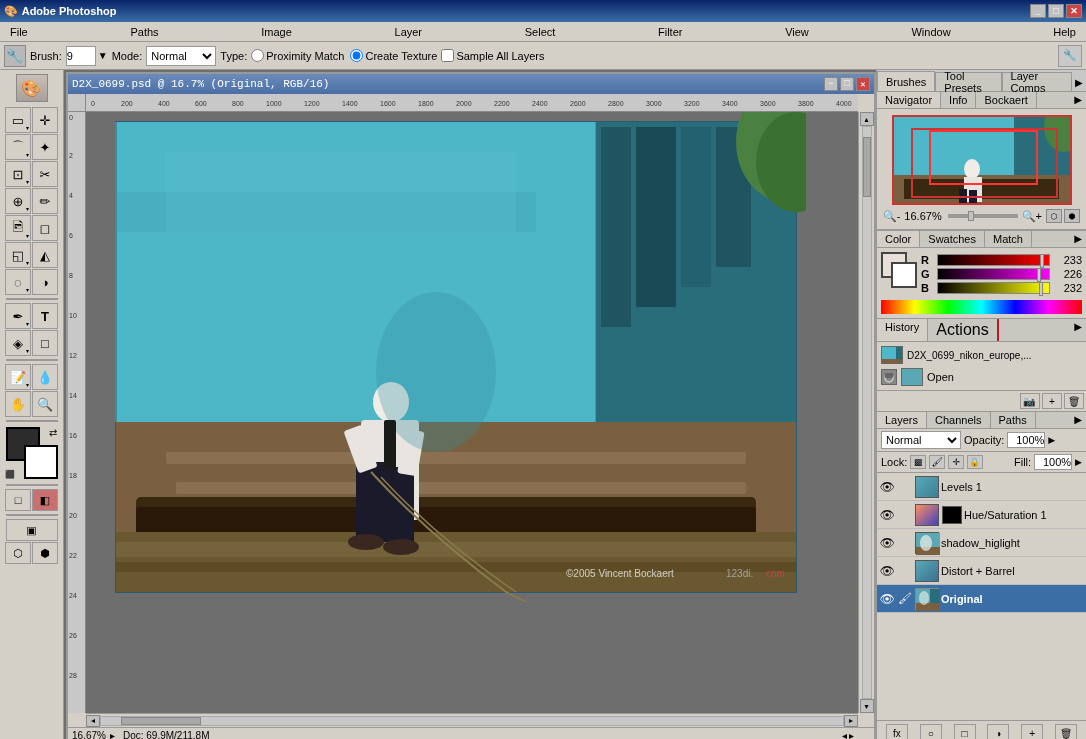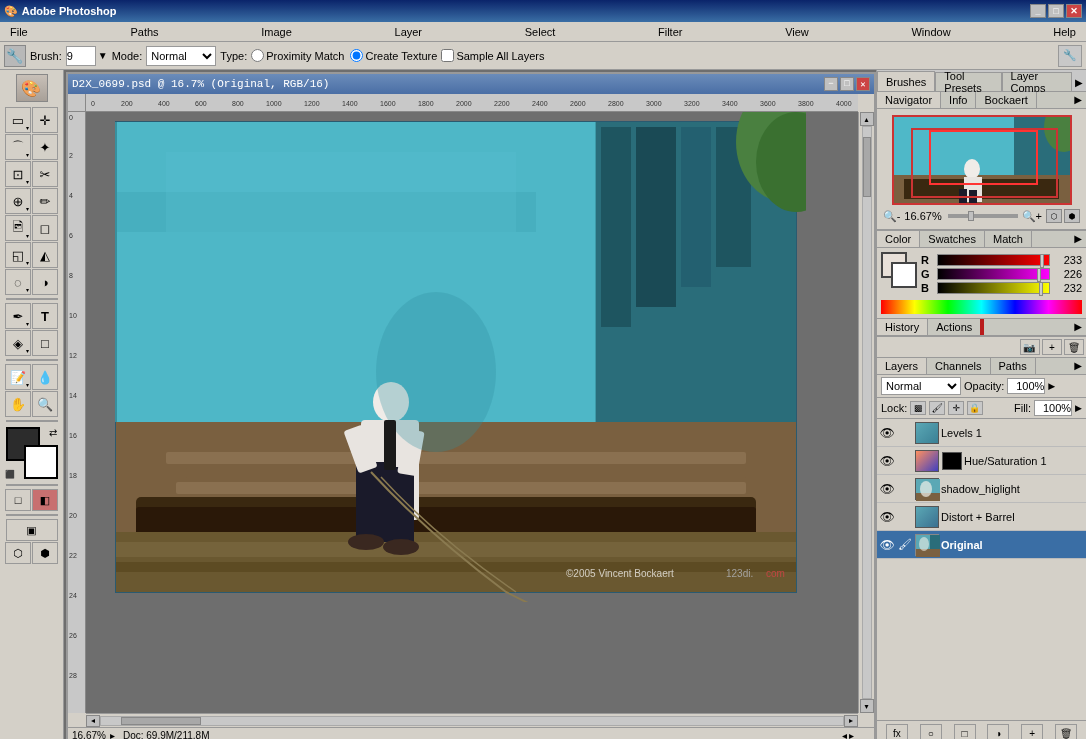--- a/index.html
+++ b/index.html
@@ -478,22 +478,46 @@
             </div>
           </div>
         </div>
         <div id="color-gradient-bar" style="width:100%;height:14px;background:linear-gradient(to right,#ff0000,#ffff00,#00ff00,#00ffff,#0000ff,#ff00ff,#ff0000);margin-top:4px;cursor:crosshair;"></div>
       </div>
     </div>
 
     <div id="history-panel" style="background:#d4d0c8;border-bottom:1px solid #999;">
       <div style="display:flex;background:#c8c8c0;border-bottom:1px solid #999;position:relative;">
         <div style="padding:2px 8px;font-size:11px;cursor:pointer;background:#d4d0c8;border-right:1px solid #999;">History</div>
-        <div style="padding:2px 8px;font-size:11px;cursor:pointer;border-right:4px solid #b91c1c;text-align:center;">Actions</div>
+        <div style="padding:2px 8px;font-size:16px;cursor:pointer;border-right:2px solid #b91c1c;text-align:center;">Actions</div>
         <div style="margin-left:auto;padding:2px 4px;font-size:10px;cursor:pointer;">▶</div>
+      </div>
+      <div id="history-content" style="padding:2px;">
+
+        <div style="display:flex;align-items:center;gap:4px;padding:2px;">
+          <div style="width:22px;height:18px;background:#5ba8b5;border:1px solid #666;flex-shrink:0;overflow:hidden;">
+            <svg width="22" height="18">
+              <rect width="22" height="18" fill="#4fb8c8"></rect>
+              <rect x="14" y="0" width="8" height="12" fill="#2a6d7a"></rect>
+              <rect x="0" y="12" width="22" height="6" fill="#7a6040"></rect>
+            </svg>
+          </div>
+          <span style="font-size:10px;">D2X_0699_nikon_europe,...</span>
+        </div>
+
+        <div style="display:flex;align-items:center;gap:4px;padding:2px;">
+          <div style="width:16px;height:16px;background:#888;border:1px solid #666;flex-shrink:0;display:flex;align-items:center;justify-content:center;">
+            <svg width="14" height="12">
+              <circle cx="7" cy="7" r="4" fill="none" stroke="#ccc" stroke-width="1.5"></circle>
+              <rect x="3" y="2" width="8" height="5" fill="#666" rx="1"></rect>
+            </svg>
+          </div>
+          <div style="width:22px;height:18px;background:#5ba8b5;border:1px solid #666;flex-shrink:0;"></div>
+          <span style="font-size:11px;">Open</span>
+        </div>
       </div>
       <div style="display:flex;justify-content:flex-end;gap:2px;padding:2px;border-top:1px solid #999;">
         <span style="width:20px;height:16px;background:#d4d0c8;border:1px solid #999;display:flex;align-items:center;justify-content:center;font-size:10px;cursor:pointer;">📷</span>
         <span style="width:20px;height:16px;background:#d4d0c8;border:1px solid #999;display:flex;align-items:center;justify-content:center;font-size:10px;cursor:pointer;">+</span>
         <span style="width:20px;height:16px;background:#d4d0c8;border:1px solid #999;display:flex;align-items:center;justify-content:center;font-size:10px;cursor:pointer;">🗑</span>
       </div>
     </div>
 
     <div id="layers-panel" style="background:#d4d0c8;flex:1;display:flex;flex-direction:column;min-height:0;">
       <div style="display:flex;background:#c8c8c0;border-bottom:1px solid #999;position:relative;flex-shrink:0;">

